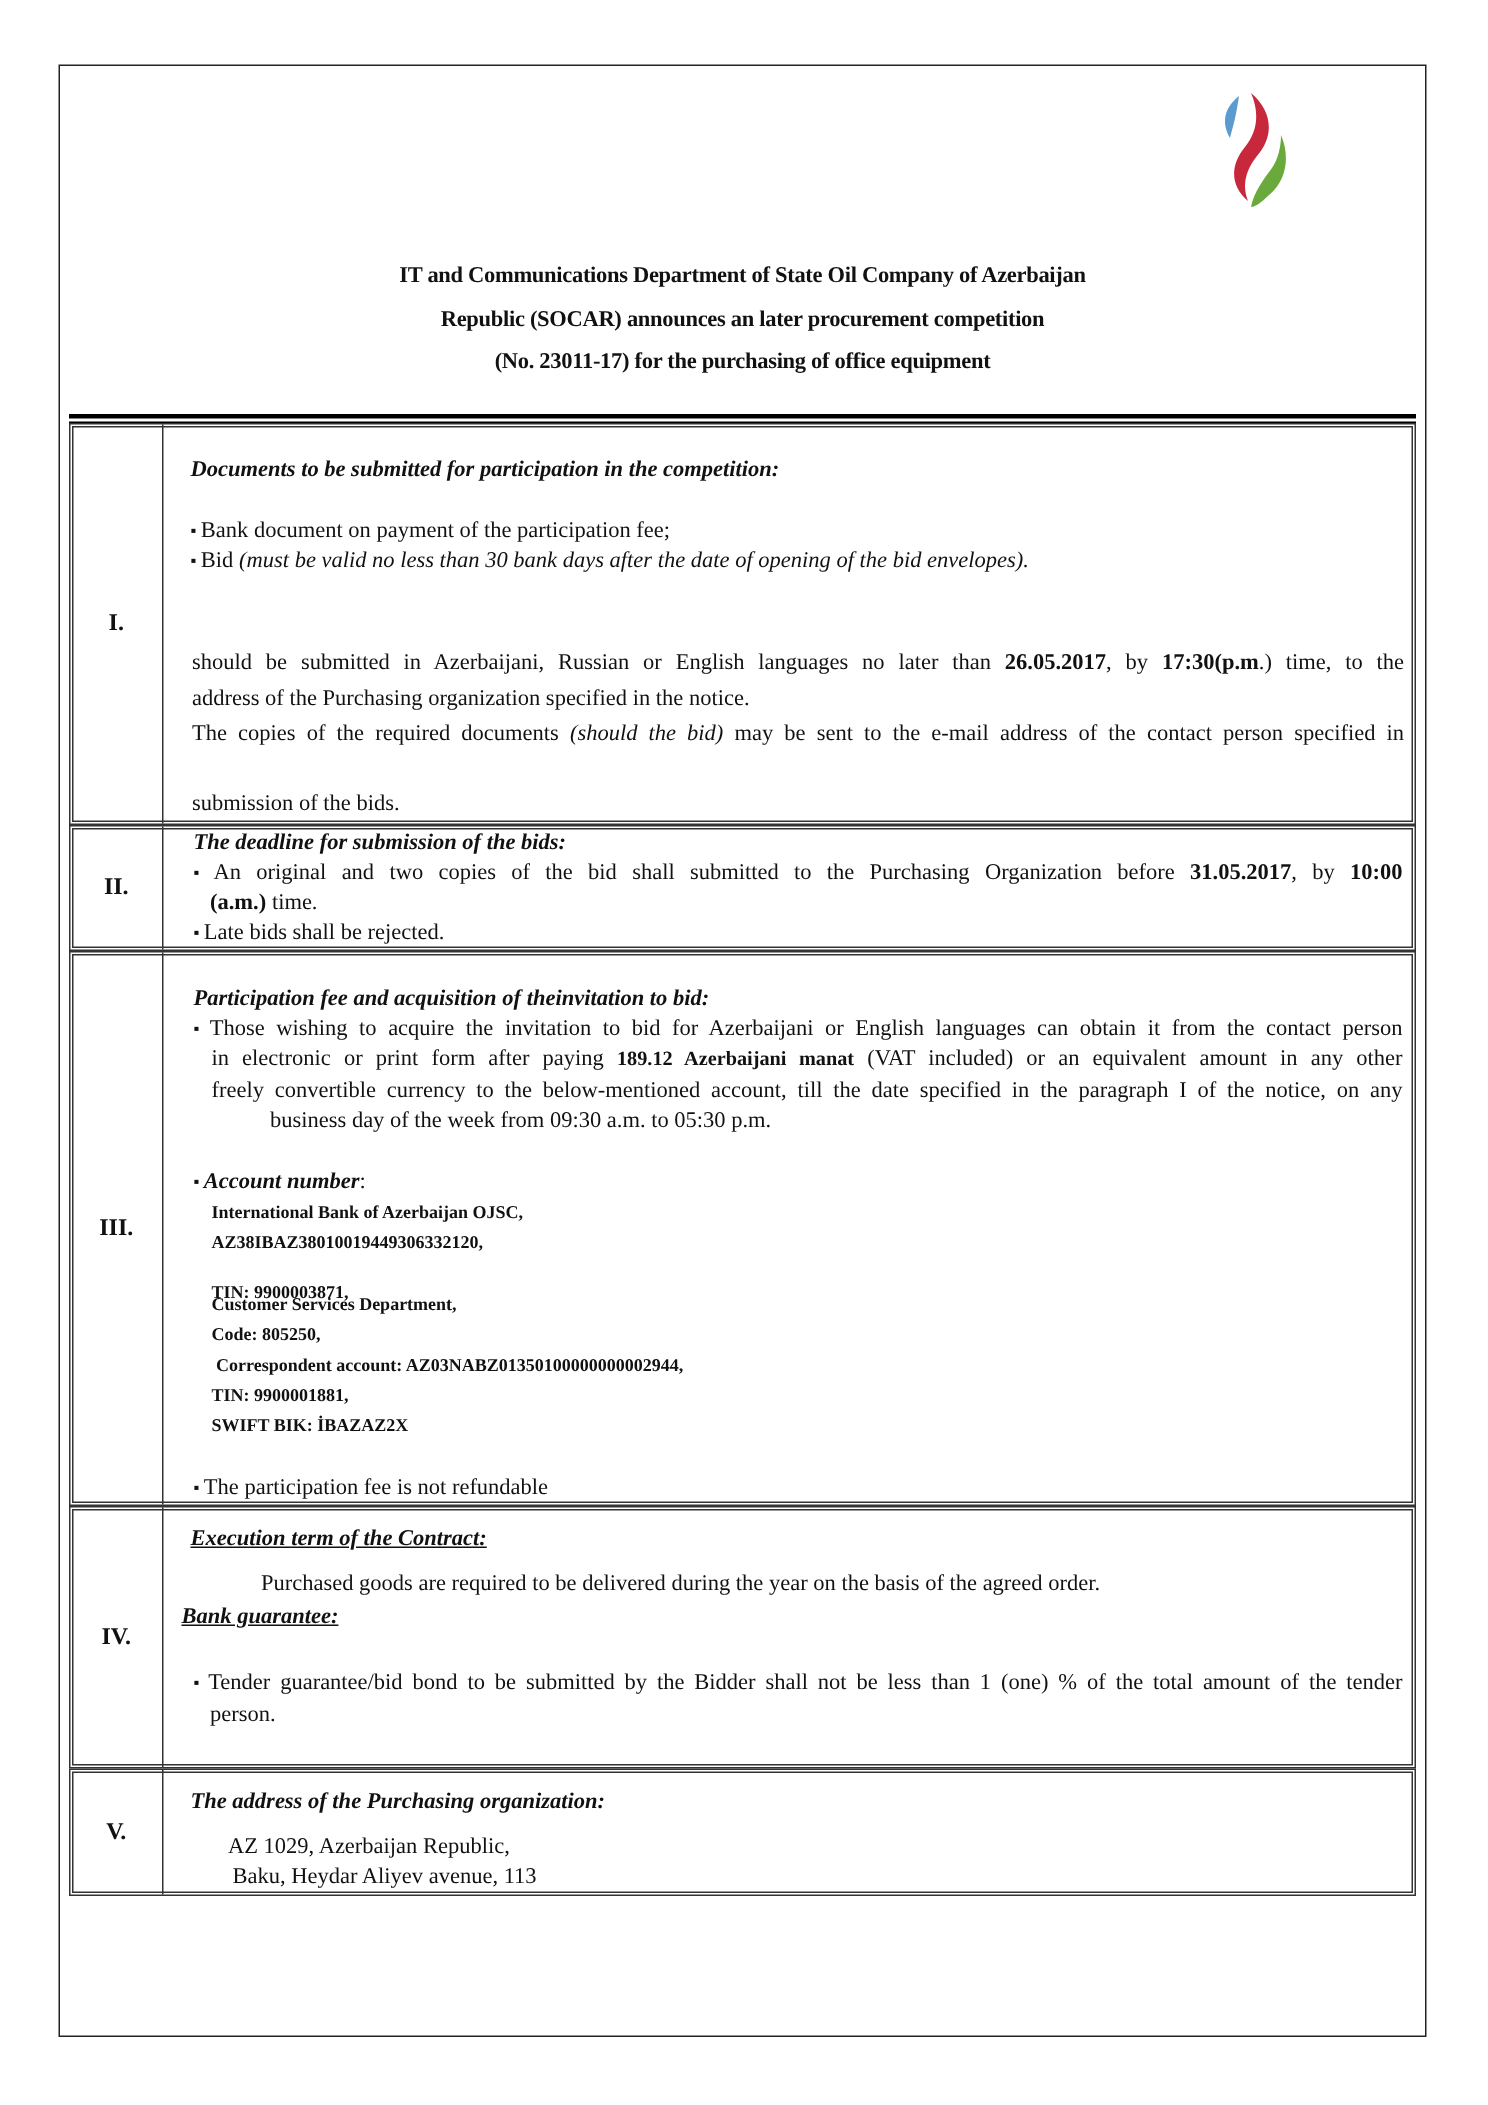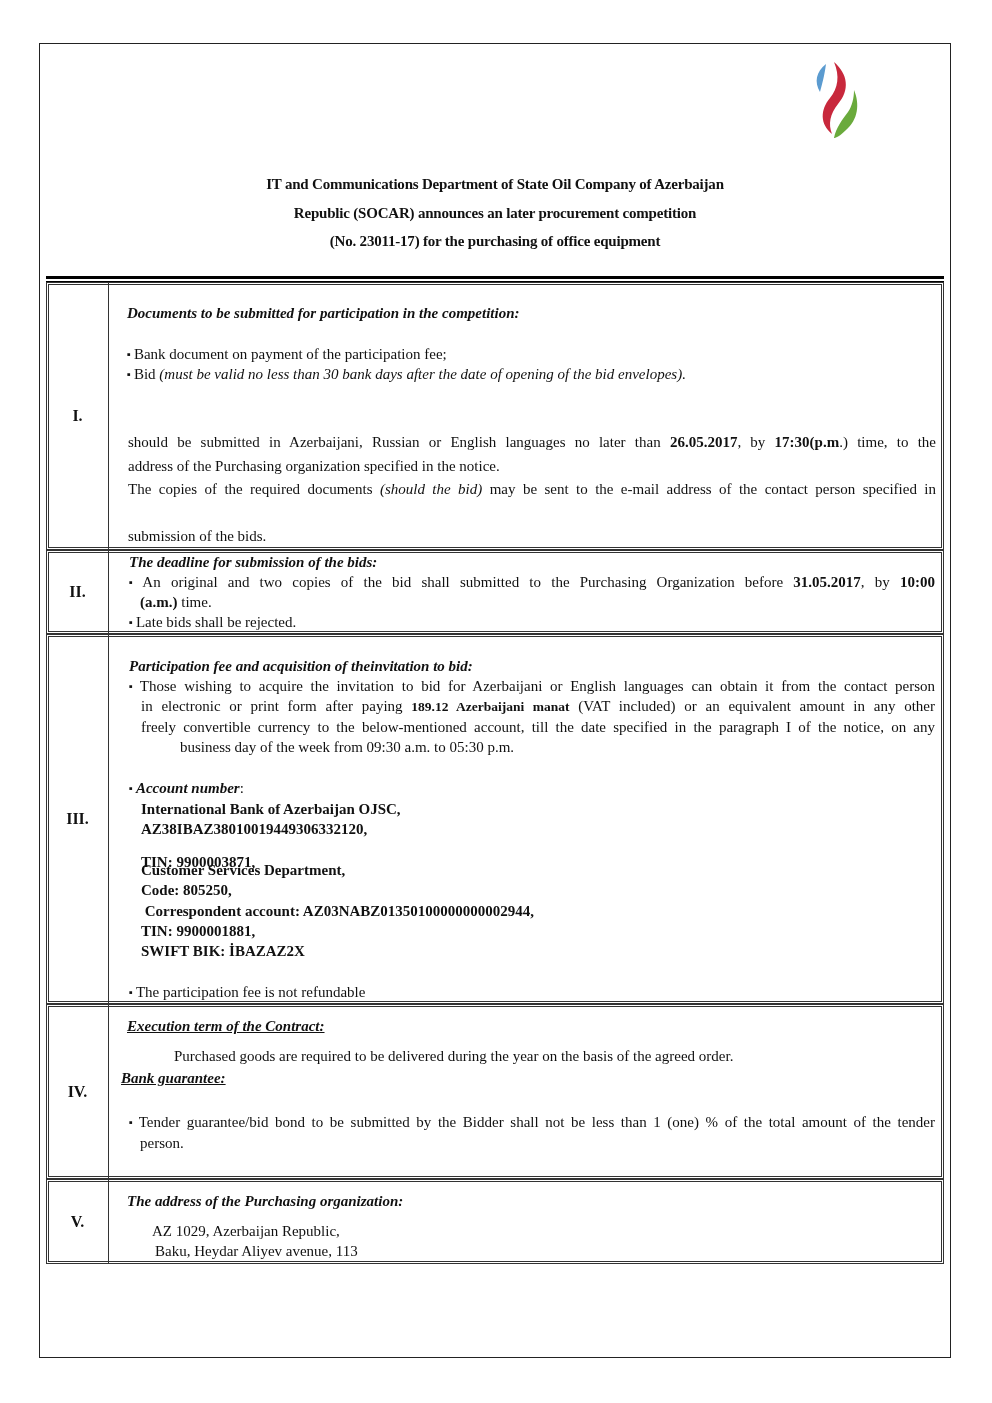--- a/index.html
+++ b/index.html
@@ -10,21 +10,21 @@
   .rule { position:absolute; left:46px; top:276px; width:898px; height:3px; background:#000; }
   .rule2 { position:absolute; left:46px; top:281px; width:898px; height:1px; background:#000; }
   .sec { position:absolute; left:46px; width:898px; box-sizing:border-box; border:1px solid #333; outline:1px solid #333; outline-offset:-3px; }
   .sec .num { position:absolute; left:0; top:0; bottom:0; width:61px; border-right:1.5px solid #333; display:flex; align-items:center; justify-content:center; font-weight:bold; font-size:16px; }
   .sec .body { position:absolute; left:62px; top:0; right:0; bottom:0; font-size:15px; }
   .abs { position:absolute; white-space:nowrap; }
   .head-i { font-weight:bold; font-style:italic; }
   .u { text-decoration:underline; }
   .just { white-space:normal; text-align:justify; text-align-last:justify; }
   .bul::before { content:"▪"; font-size:11px; margin-right:3px; vertical-align:1px; }
-  .acct { font-weight:bold; font-size:15px; }
+  .acct { font-weight:bold; font-size:12px; }
 </style>
 </head>
 <body>
 
 <div class="page-frame"></div>
 
 <svg class="logo" viewBox="0 0 56 80">
   <path d="M18 4 C8 12 6 22 12 32 C14 24 16 18 18 4 Z" fill="#5b9bd0"></path>
   <path d="M26 2 C40 14 42 30 30 44 C22 54 20 64 24 74 C12 64 12 50 22 38 C30 28 32 16 26 2 Z" fill="#c8283c"></path>
   <path d="M46 30 C52 44 50 60 38 70 C32 76 28 78 26 78 C28 68 34 60 40 52 C44 46 46 38 46 30 Z" fill="#6aaa3c"></path>

